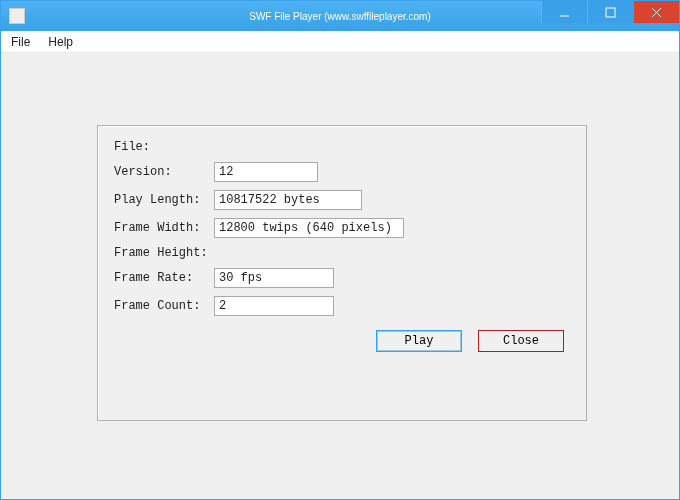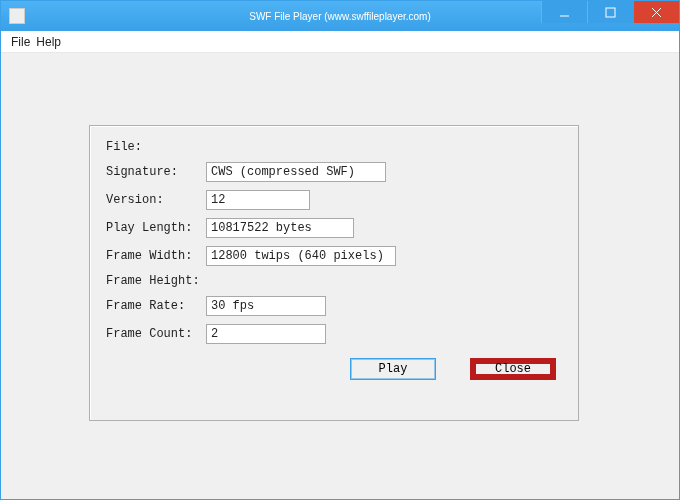--- a/index.html
+++ b/index.html
@@ -57,33 +57,33 @@
   }
   .win-btn.close { background: #d9432f; }
   .win-btn svg { width: 11px; height: 11px; stroke: #fff; stroke-width: 1; fill: none; }
   .menubar {
     height: 22px;
     background: #fff;
     border-bottom: 1px solid #e8e8e8;
     display: flex;
     align-items: center;
     padding-left: 10px;
-    gap: 6px;
+    gap: 18px;
     color: #222;
   }
   .menubar .menu-item { cursor: default; }
   .client {
     background: #f0f0f0;
     width: 100%;
     height: calc(500px - 30px - 22px - 2px);
     position: relative;
   }
   .panel {
     position: absolute;
-    left: 88px;
+    left: 96px;
     top: 72px;
     width: 490px;
     height: 296px;
     background: #f0f0f0;
     border: 1px solid #b0b0b0;
     box-shadow: inset 1px 1px 0 #fff;
     padding: 14px 16px 12px 16px;
   }
   .row {
     display: flex;
@@ -105,29 +105,29 @@
     padding: 1px 4px;
     color: #222;
     display: flex;
     align-items: center;
     overflow: hidden;
     white-space: nowrap;
   }
   .btn-row {
     display: flex;
     justify-content: flex-end;
-    gap: 34px;
+    gap: 16px;
     margin-top: 14px;
     padding-right: 6px;
   }
   .btn {
     width: 86px;
     height: 22px;
     background: #f0f0f0;
-    border: 6px solid #b91c1c;
+    border: 1px solid #b91c1c;
     font-family: "Courier New", monospace;
     font-size: 12px;
     display: flex;
     align-items: center;
     justify-content: center;
     cursor: default;
   }
   .btn.default {
     border: 1px solid #3aa0e8;
     box-shadow: 0 0 0 1px rgba(58,160,232,0.5) inset;
@@ -164,24 +164,20 @@
   <span class="menu-item">Help</span>
 </div>
 
 <div class="client">
   <div class="panel">
 
     <div class="row">
       <span class="lbl">File:</span>
     </div>
 
-    <div class="row">
-      <span class="lbl">Signature:</span>
-      <span class="field" style="width:180px">CWS (compressed SWF)</span>
-    </div>
 
     <div class="row">
       <span class="lbl">Version:</span>
       <span class="field" style="width:104px">12</span>
     </div>
 
     <div class="row">
       <span class="lbl">Play Length:</span>
       <span class="field" style="width:148px">10817522 bytes</span>
     </div>

